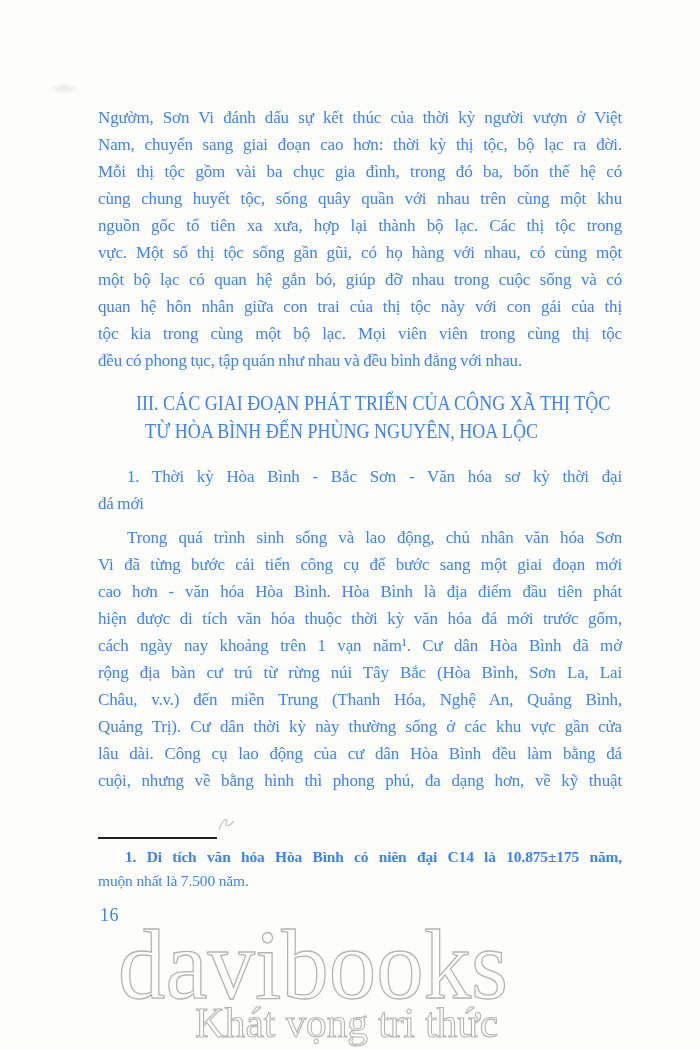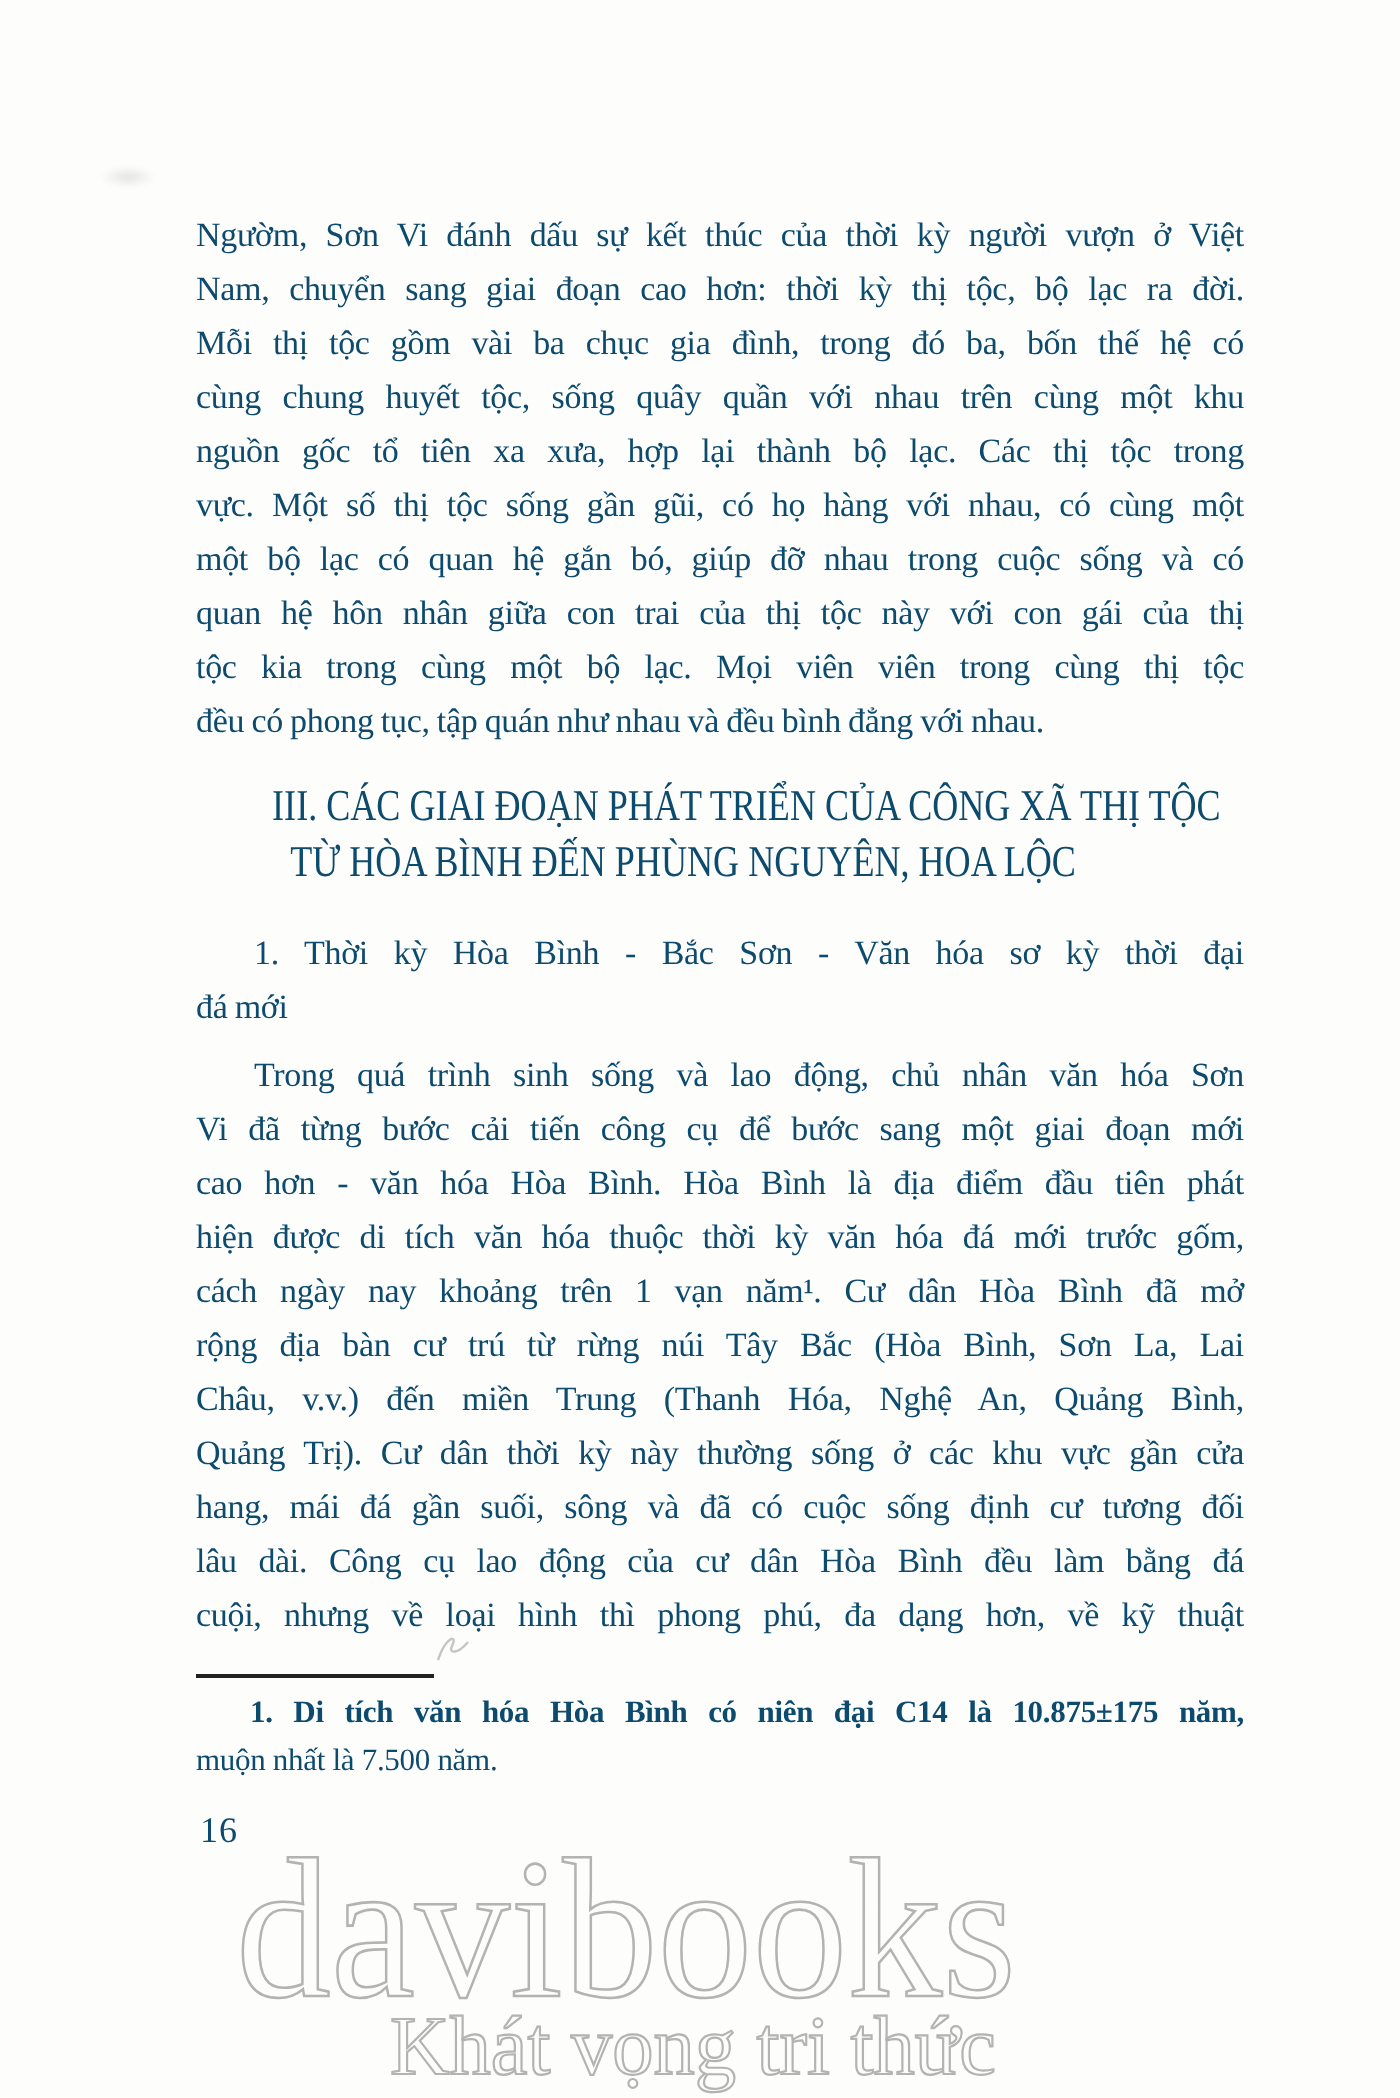--- a/index.html
+++ b/index.html
@@ -1,18 +1,18 @@
 <!DOCTYPE html>
 <html><head>
 <meta charset="utf-8">
 <style>
   html,body{margin:0;padding:0;}
   .page{
     position:relative;width:700px;height:1049px;overflow:hidden;
-    background:#fdfdfb;color:#0c4a6e;
+    background:#fdfdfb;color:#3b82f6;
     font-family:"Liberation Serif","DejaVu Serif",serif;
   }
   .block{position:absolute;left:98px;right:78px;}
   
   .ln{
     font-size:17px;line-height:27px;
     letter-spacing:-0.15px;word-spacing:-0.5px;
     text-align:justify;text-align-last:justify;
     white-space:normal;
   }
@@ -81,23 +81,22 @@
 
   <div class="block p2">
     <div class="ln ind">Trong quá trình sinh sống và lao động, chủ nhân văn hóa Sơn</div>
     <div class="ln">Vi đã từng bước cải tiến công cụ để bước sang một giai đoạn mới</div>
     <div class="ln">cao hơn - văn hóa Hòa Bình. Hòa Bình là địa điểm đầu tiên phát</div>
     <div class="ln">hiện được di tích văn hóa thuộc thời kỳ văn hóa đá mới trước gốm,</div>
     <div class="ln">cách ngày nay khoảng trên 1 vạn năm¹. Cư dân Hòa Bình đã mở</div>
     <div class="ln">rộng địa bàn cư trú từ rừng núi Tây Bắc (Hòa Bình, Sơn La, Lai</div>
     <div class="ln">Châu, v.v.) đến miền Trung (Thanh Hóa, Nghệ An, Quảng Bình,</div>
     <div class="ln">Quảng Trị). Cư dân thời kỳ này thường sống ở các khu vực gần cửa</div>
-    <div class="ln">hang, mái đá gần suối, sông và đã có cuộc sống định cư tương đối</div>
     <div class="ln">lâu dài. Công cụ lao động của cư dân Hòa Bình đều làm bằng đá</div>
-    <div class="ln">cuội, nhưng về loại hình thì phong phú, đa dạng hơn, về kỹ thuật</div>
+    <div class="ln">cuội, nhưng về bằng hình thì phong phú, đa dạng hơn, về kỹ thuật</div>
   </div>
 
   <div class="fn-rule"></div>
   <svg class="squiggle" width="22" height="20" viewBox="0 0 22 20">
     <path d="M3 16 C 7 4, 13 3, 10 9 C 8 13, 13 13, 18 7" fill="none" stroke="#8f8f8f" stroke-width="1.2"></path>
   </svg>
 
   <div class="block footnote">
     <div class="ln ind">1. Di tích văn hóa Hòa Bình có niên đại C14 là 10.875±175 năm,</div>
     <div class="ln end">muộn nhất là 7.500 năm.</div>

